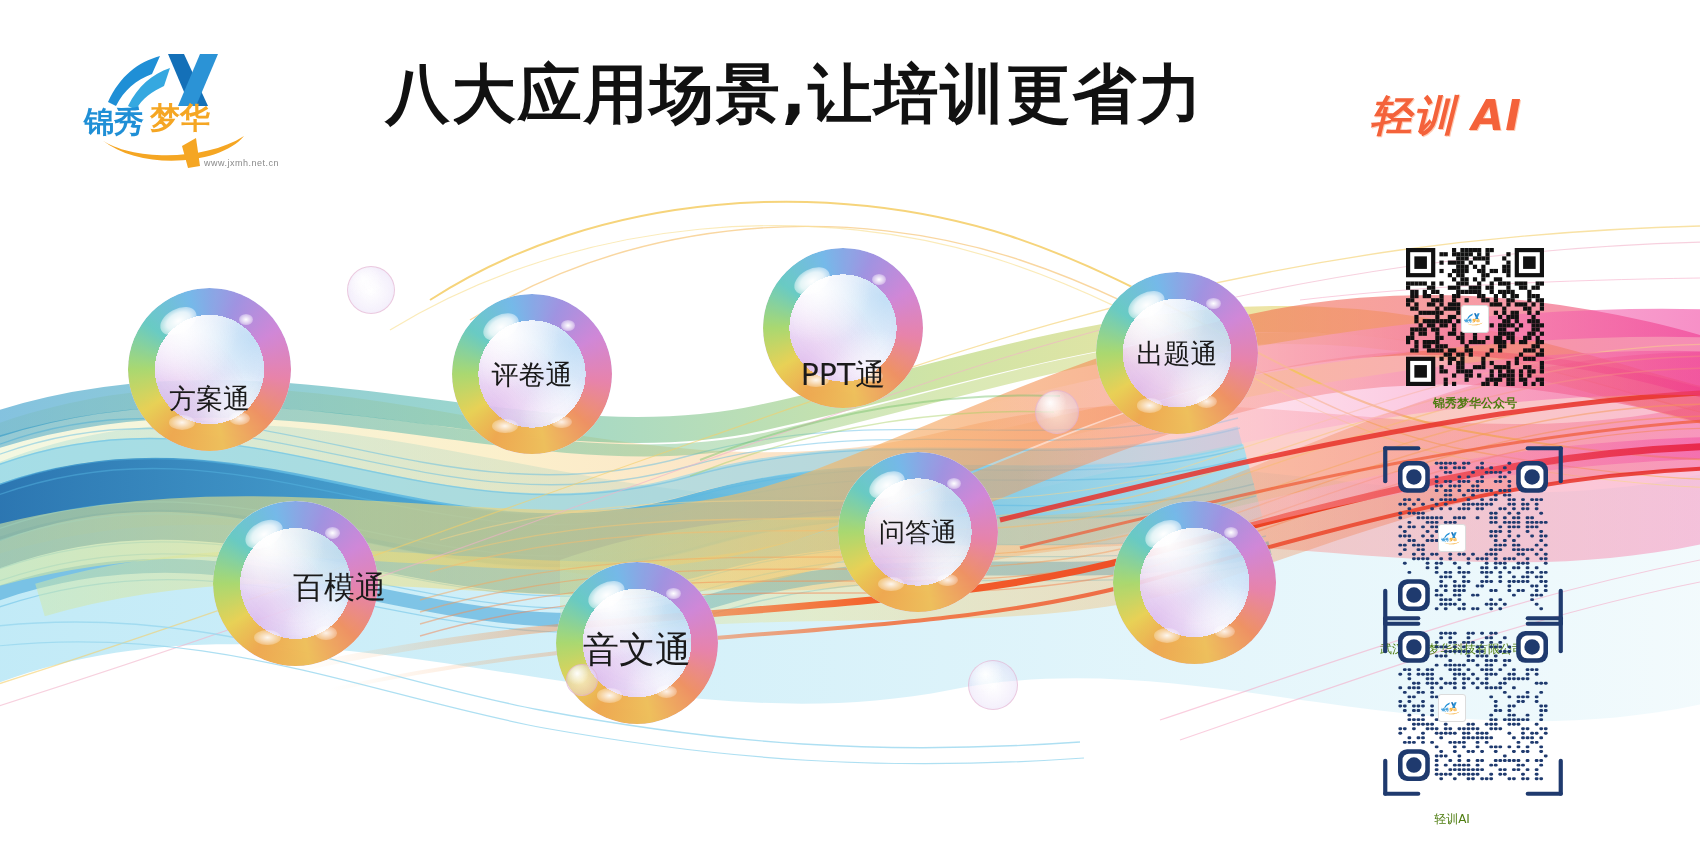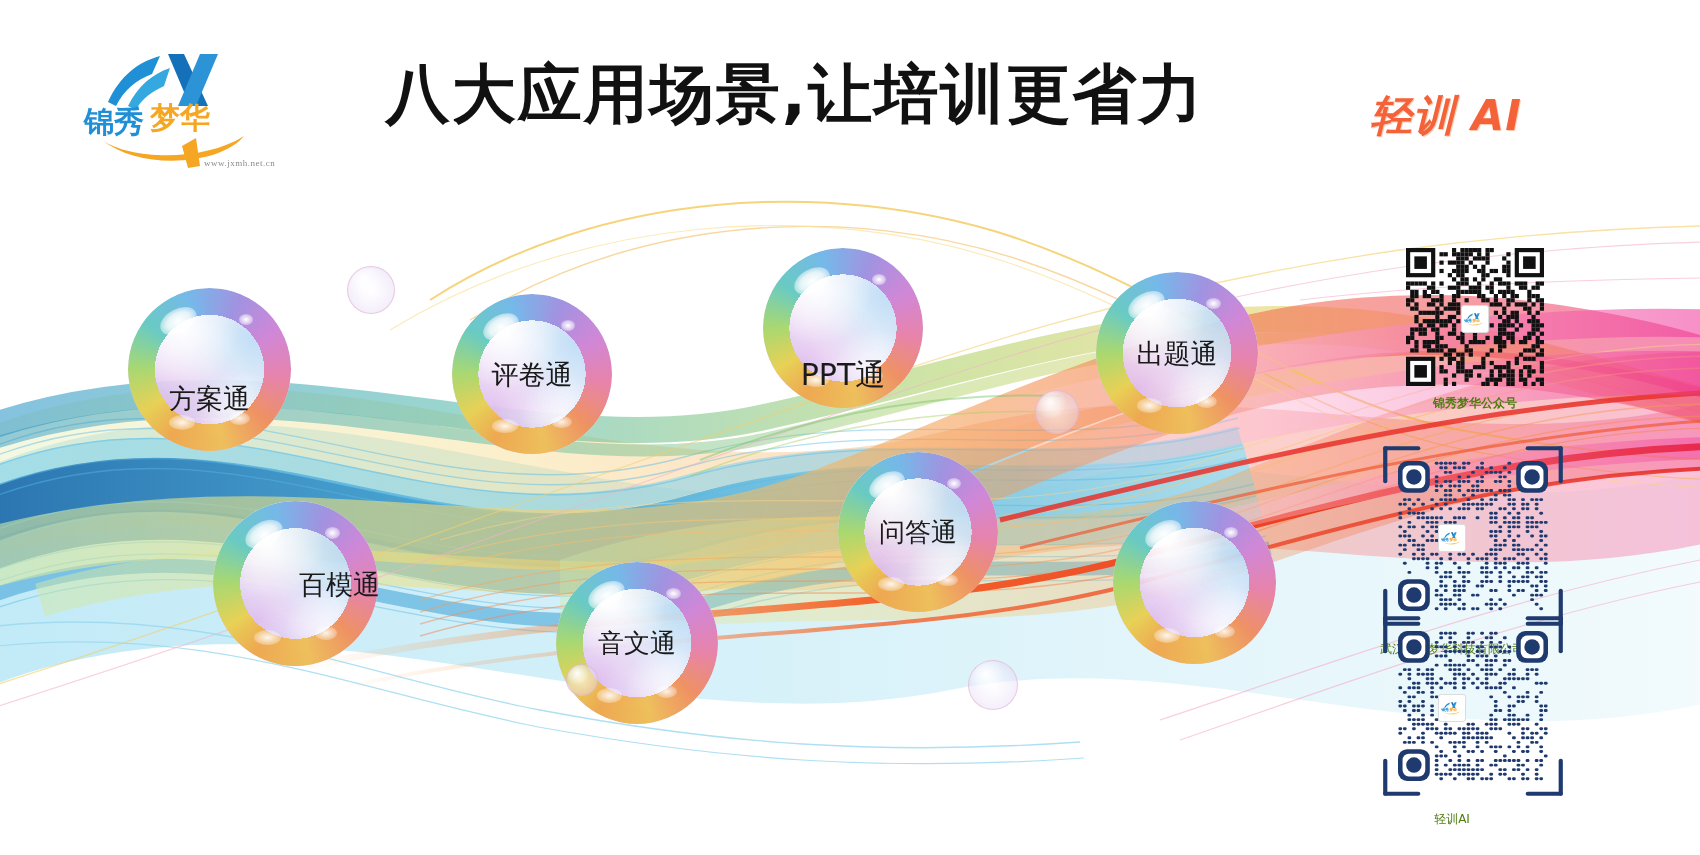--- a/index.html
+++ b/index.html
@@ -5,21 +5,21 @@
   html,body{margin:0;padding:0;background:#fff;}
   body{width:1700px;height:855px;overflow:hidden;font-family:"Liberation Sans","DejaVu Sans",sans-serif;}
   #stage{position:relative;width:1700px;height:855px;background:#ffffff;overflow:hidden;}
 
   
   #waves{position:absolute;left:0;top:0;width:1700px;height:855px;}
 
   
   #logo{position:absolute;left:72px;top:40px;width:210px;height:130px;}
   .logo-url{position:absolute;left:132px;top:118px;font-size:9px;color:#8a8a8a;
-            font-family:Liberation Serif, serif;letter-spacing:.5px;white-space:nowrap;}
+            font-family:Liberation Sans, sans-serif;letter-spacing:.5px;white-space:nowrap;}
 
   
   #headline{position:absolute;left:330px;top:62px;width:930px;text-align:center;
             font-size:64px;line-height:1;color:#111;font-weight:700;
             font-family:"DejaVu Sans","Liberation Sans",sans-serif;letter-spacing:2px;
             white-space:nowrap;}
 
   
   #brand{position:absolute;left:1370px;top:88px;font-size:42px;font-weight:700;
          font-style:italic;color:#f4623a;letter-spacing:1px;white-space:nowrap;
@@ -271,30 +271,30 @@
         <div class="hl4"></div>
         <div class="label" style="font-size: 27px; top: 64.26px;">出题通</div>
       </div>
       <div class="bubble" style="left: 213px; top: 501px; width: 165px; height: 165px;">
         <div class="sphere"></div>
         <div class="rim"></div>
         <div class="hl1"></div>
         <div class="hl2"></div>
         <div class="hl3"></div>
         <div class="hl4"></div>
-        <div class="label" style="font-size: 27px; top: 65.76px; padding-left: 44px;">百模通</div>
+        <div class="label" style="font-size: 31px; top: 65.76px; padding-left: 44px;">百模通</div>
       </div>
       <div class="bubble" style="left: 556px; top: 562px; width: 162px; height: 162px;">
         <div class="sphere"></div>
         <div class="rim"></div>
         <div class="hl1"></div>
         <div class="hl2"></div>
         <div class="hl3"></div>
         <div class="hl4"></div>
-        <div class="label" style="font-size: 26px; top: 64.26px; text-align: center;">音文通</div>
+        <div class="label" style="font-size: 36px; top: 64.26px; text-align: center;">音文通</div>
       </div>
       <div class="bubble" style="left: 838px; top: 452px; width: 160px; height: 160px;">
         <div class="sphere"></div>
         <div class="rim"></div>
         <div class="hl1"></div>
         <div class="hl2"></div>
         <div class="hl3"></div>
         <div class="hl4"></div>
         <div class="label" style="font-size: 26px; top: 63.26px;">问答通</div>
       </div>

